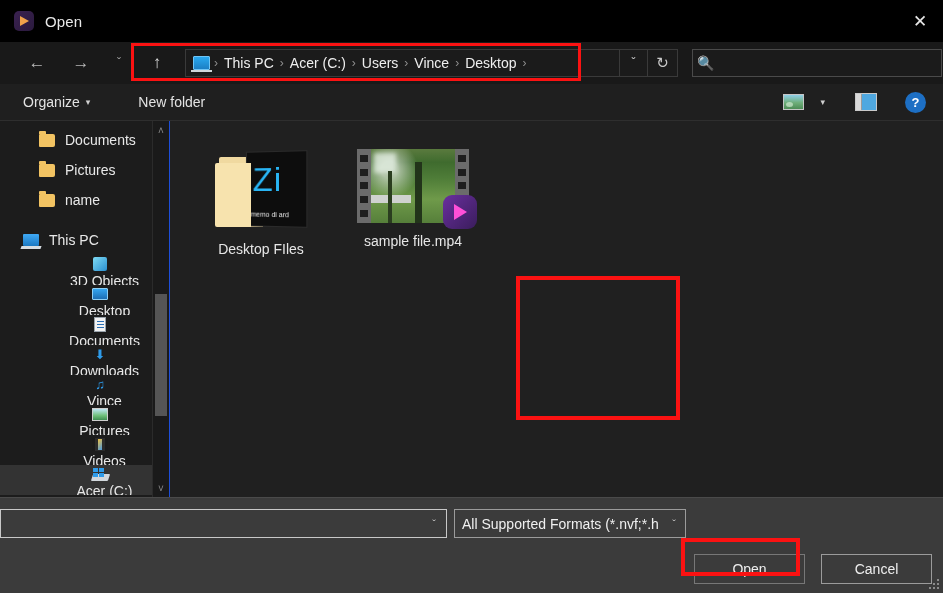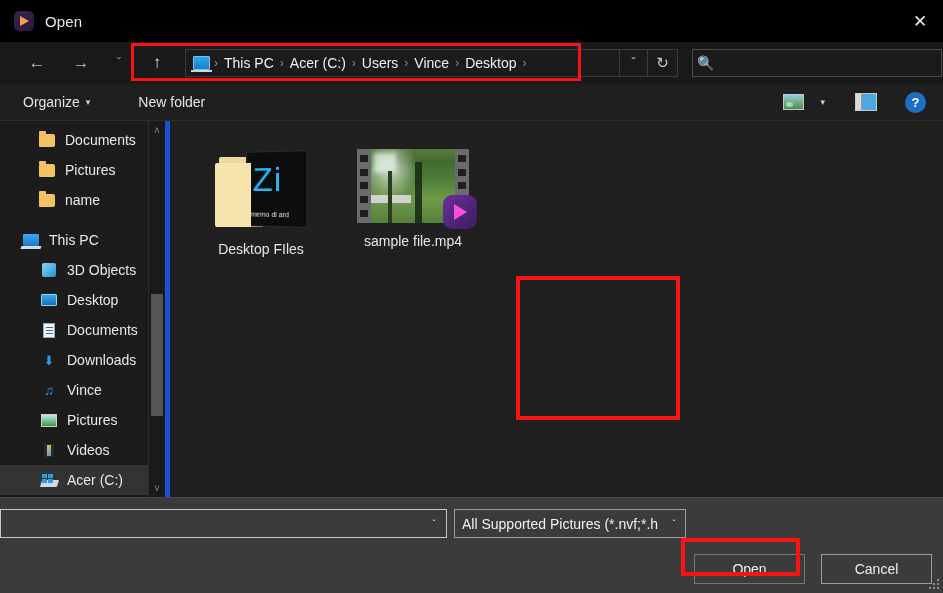--- a/index.html
+++ b/index.html
@@ -190,21 +190,21 @@
   
   .body {
     flex: 1;
     display: flex;
     min-height: 0;
     background: #202020;
   }
   .sidebar {
     width: 170px;
     background: #1c1c1c;
-    border-right: 5px solid #1d4ed8;
+    border-right: 1px solid #1d4ed8;
     position: relative;
     overflow: hidden;
     flex: none;
   }
   .side-list { padding-top: 4px; }
   .side-item {
     height: 30px;
     display: flex; align-items: center;
     padding-left: 0;
     color: #e8e8e8; font-size: 14px;
@@ -214,21 +214,21 @@
   .side-item .s-icon {
     width: 18px; height: 18px;
     margin-right: 9px;
     flex: none;
     display:flex; align-items:center; justify-content:center;
     font-size: 13px;
   }
   .side-item .s-label { overflow: hidden; }
   .ind-0 { padding-left: 38px; }
   .ind-1 { padding-left: 22px; }
-  .ind-2 { padding-left: 40px; }
+  .ind-2 { padding-left: 40px; flex-direction: column; }
   .spacer { height: 10px; }
 
   .ico-folder {
     width: 16px; height: 13px;
     background: #f2c362;
     border-radius: 1px 2px 2px 1px;
     position: relative;
   }
   .ico-folder:before {
     content:''; position:absolute; top:-3px; left:0;
@@ -723,21 +723,21 @@
 
   <div class="addr-hl"></div>
 
   <div class="footer">
     <div class="fn-row">
       <div class="fn-input-wrap">
         <input class="fn-input" value="" style="">
         <div class="fn-dd">ˇ</div>
       </div>
       <div class="ftype">
-        <div class="ftype-text">All Supported Pictures (*.nvf;*.h</div>
+        <div class="ftype-text">All Supported Formats (*.nvf;*.h</div>
         <div class="ftype-dd">ˇ</div>
       </div>
     </div>
 
     <div class="btn-row">
       <div class="btn open">Open</div>
       <div class="btn">Cancel</div>
     </div>
 
     <div class="open-hl"></div>

